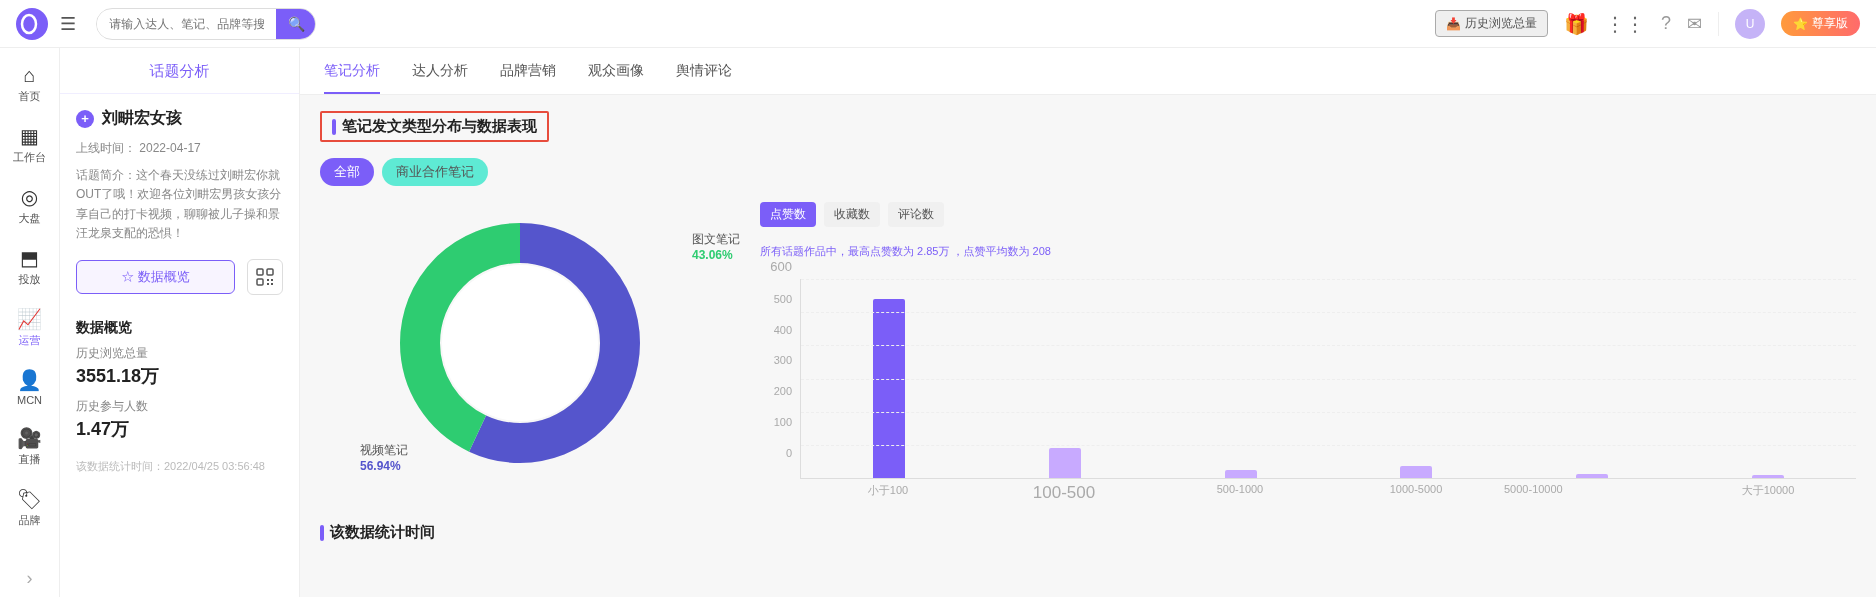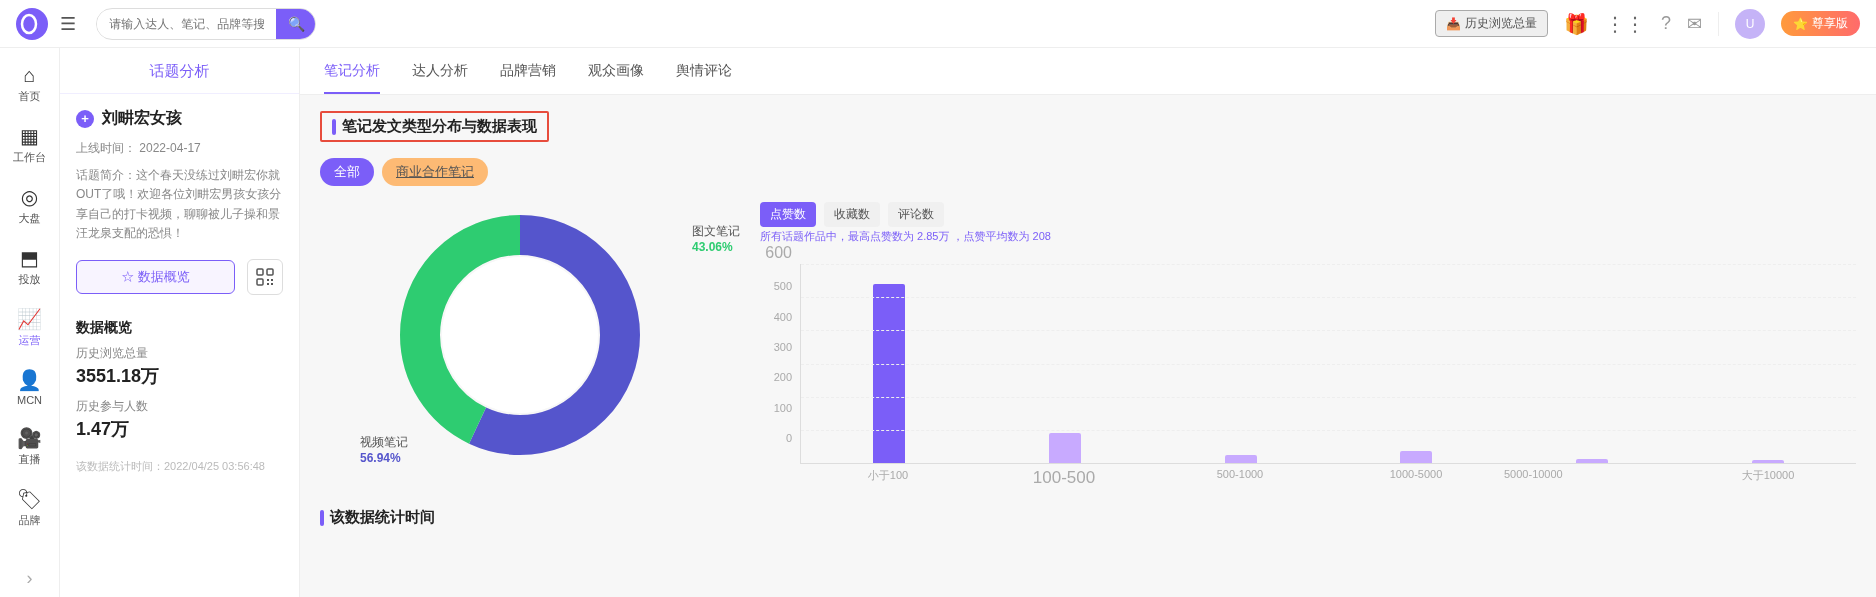--- a/index.html
+++ b/index.html
@@ -52,32 +52,32 @@
     .tabs-row { display: flex; align-items: center; gap: 32px; padding: 14px 24px 0; background: #fff; border-bottom: 1px solid #eee; }
     .tab-item { padding-bottom: 12px; font-size: 14px; color: #555; cursor: pointer; border-bottom: 2px solid transparent; }
     .tab-item.active { color: #7b5ef8; border-bottom: 2px solid #7b5ef8; font-weight: 500; }
 
     
     .content-area { padding: 16px 20px; }
 
     .filter-row { display: flex; gap: 8px; margin-bottom: 16px; }
     .filter-tag { padding: 5px 14px; border-radius: 20px; font-size: 13px; cursor: pointer; }
     .filter-tag.active { background: #7b5ef8; color: #fff; }
-    .filter-tag.inactive { background: #fdba74; color: #555; text-decoration: underline; }
+    .filter-tag.inactive { background: #5eead4; color: #555; }
 
     
     .charts-row { display: flex; gap: 20px; }
     .donut-chart-container { width: 420px; flex-shrink: 0; display: flex; align-items: center; justify-content: center; position: relative; }
     .bar-chart-container { flex: 1; }
 
     
     .donut-wrapper { position: relative; width: 280px; height: 280px; }
 
     
-    .bar-chart-header { display: flex; align-items: flex-start; gap: 8px; margin-bottom: 2px; }
+    .bar-chart-header { display: flex; align-items: flex-start; gap: 8px; margin-bottom: 17px; }
     .bar-metric-btn { padding: 4px 10px; border-radius: 4px; font-size: 12px; cursor: pointer; }
     .bar-metric-btn.active { background: #7b5ef8; color: #fff; }
     .bar-metric-btn.inactive { background: #f0f0f0; color: #555; }
     .bar-chart-desc { font-size: 11px; color: #888; }
     .bar-chart-desc span { color: #7b5ef8; }
   </style>
 </head>
 <body>
 
 <div class="top-nav">
@@ -254,21 +254,21 @@
           <div class="bar-chart-desc">
             <span>所有话题作品中，最高点赞数为</span>
             <span style="color:#7b5ef8;font-weight:500;">2.85万</span>
             <span>，点赞平均数为</span>
             <span style="color:#7b5ef8;font-weight:500;">208</span>
           </div>
 
           <div style="position:relative;height:220px;display:flex;align-items:flex-end;">
 
             <div style="position:absolute;left:0;top:0;height:200px;display:flex;flex-direction:column;justify-content:space-between;align-items:flex-end;width:36px;padding-right:4px;">
-              <span style="font-size:16px;color:#aaa;">600</span>
+              <span style="font-size:13px;color:#aaa;">600</span>
               <span style="font-size:11px;color:#aaa;">500</span>
               <span style="font-size:11px;color:#aaa;">400</span>
               <span style="font-size:11px;color:#aaa;">300</span>
               <span style="font-size:11px;color:#aaa;">200</span>
               <span style="font-size:11px;color:#aaa;">100</span>
               <span style="font-size:11px;color:#aaa;">0</span>
             </div>
 
             <div style="margin-left:40px;flex:1;height:200px;display:flex;align-items:flex-end;border-left:1px solid #ddd;border-bottom:1px solid #ddd;position:relative;">
 

